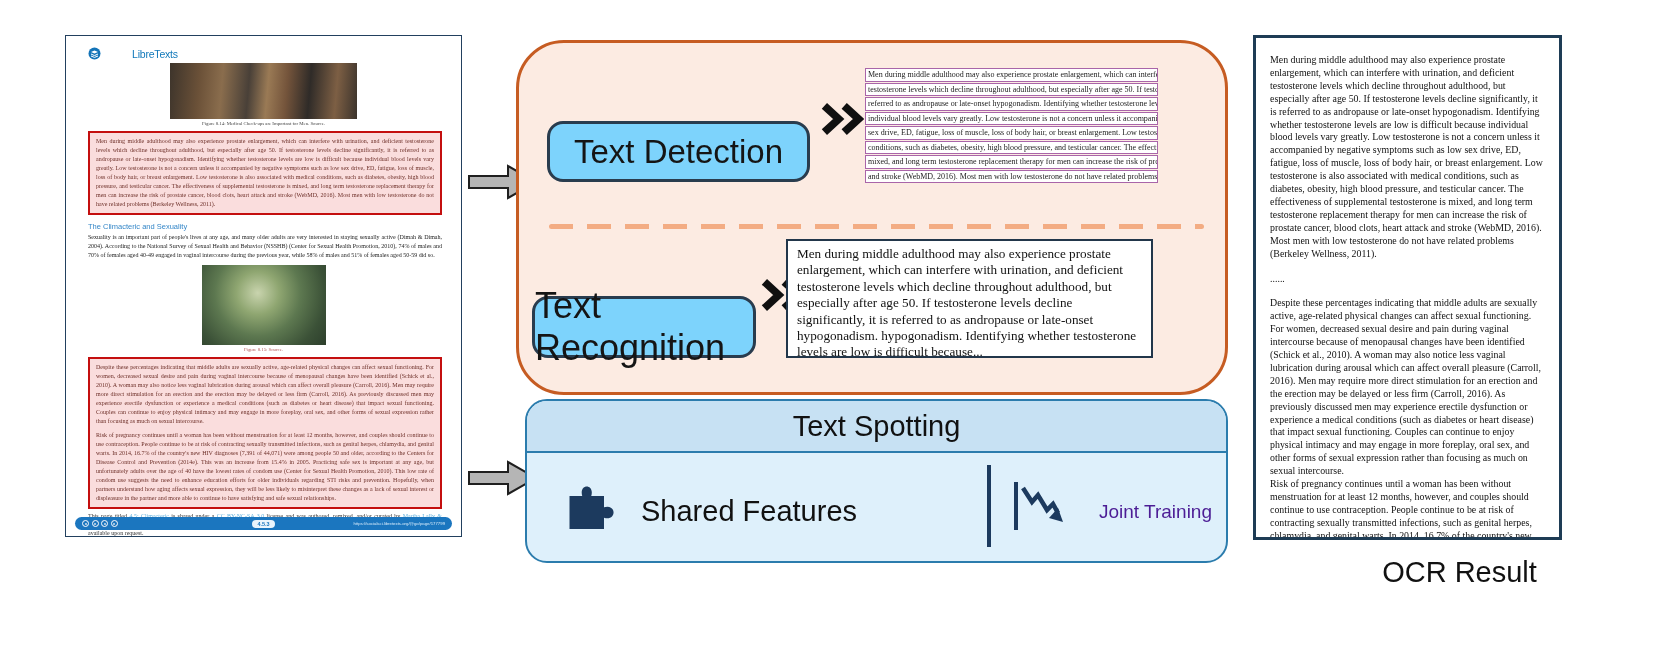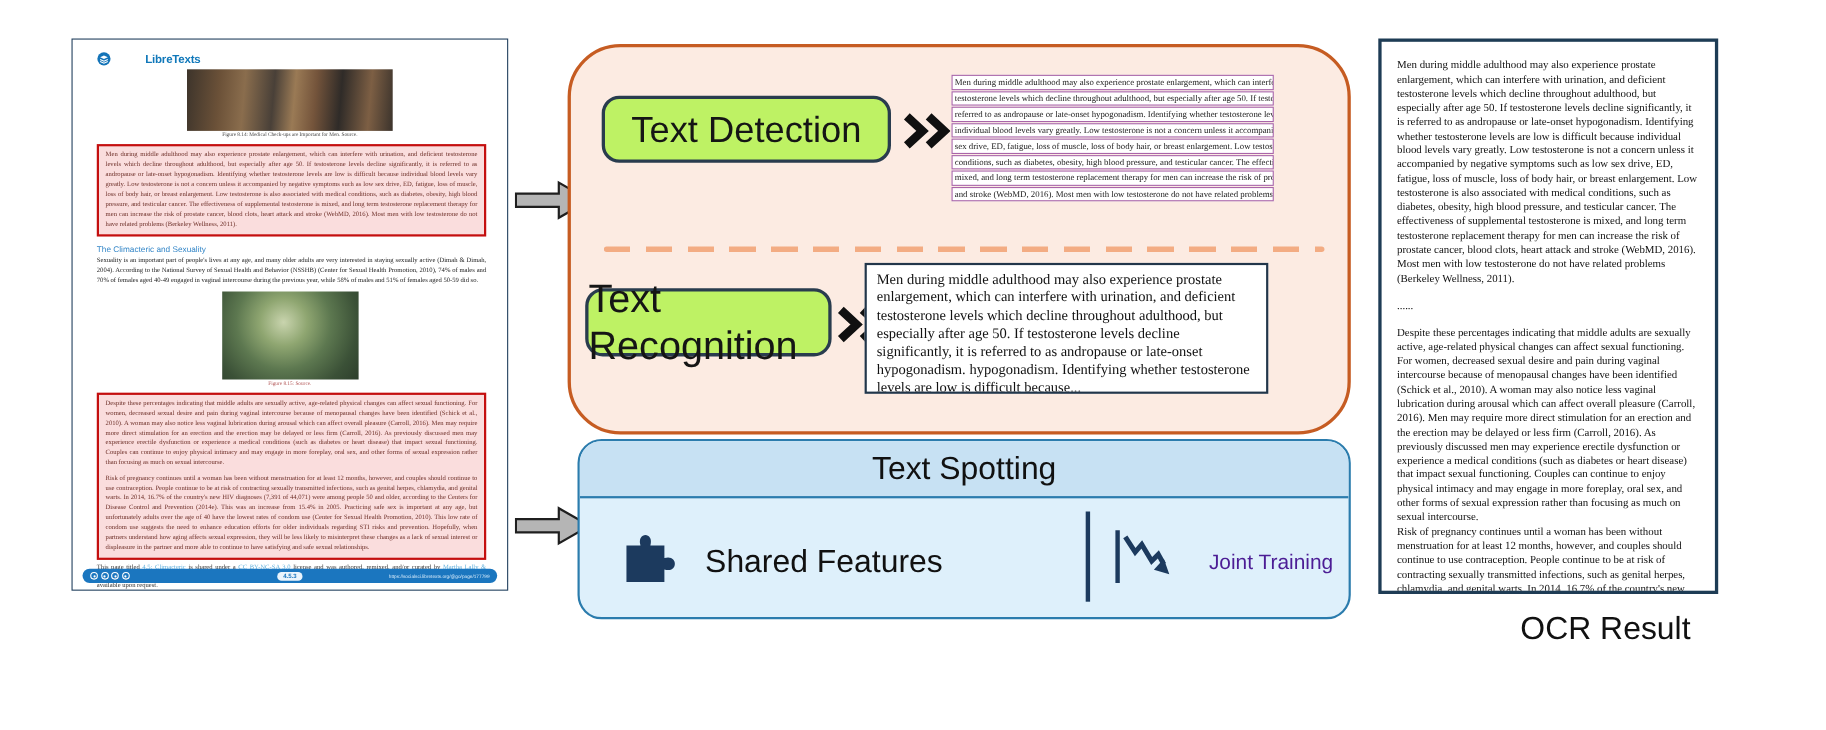--- a/index.html
+++ b/index.html
@@ -3,21 +3,21 @@
 <meta charset="utf-8">
 <style>
   html,body{margin:0;padding:0;background:#fff;}
   .canvas{position:relative;width:1660px;height:664px;background:#fff;overflow:hidden;
           font-family:"Liberation Sans",sans-serif;}
 
   
   .doc{position:absolute;left:65px;top:35px;width:397px;height:502px;background:#fff;
        border:1.5px solid #22405e;box-sizing:border-box;}
   .doc-logo{display:flex;align-items:center;gap:3px;margin:11px 0 0 22px;}
-  .logo-text{font-size:10.5px;font-weight:bold;color:#1078ba;letter-spacing:-0.2px;padding-left:28px;}
+  .logo-text{font-size:10.5px;font-weight:normal;color:#1078ba;letter-spacing:-0.2px;padding-left:28px;}
   .photo{display:block;}
   .photo1{width:187px;height:56px;margin:3px auto 0;
     background:linear-gradient(95deg,#3d342b 0%,#6b5138 16%,#8a6d4d 28%,#494038 42%,
       #9a7a55 52%,#74543b 62%,#2f2b28 74%,#7d5f44 88%,#3b332c 100%);}
   .photo2{width:124px;height:80px;margin:5px auto 0;
     background:radial-gradient(circle at 45% 35%,#c9d4ae 0%,#8fa671 25%,#5d7850 50%,#3b5137 78%,#2d3f2c 100%);}
   .caption{font:4.8px/6px "Liberation Serif",serif;color:#454545;text-align:center;margin-top:2px;}
   .caption-red{color:#b25555;}
   .redbox{margin:4px 19px 0 22px;border:2px solid #c40f0f;background:#fadddd;padding:4px 6px;}
   .redbox p{margin:0;font:6px/9px "Liberation Serif",serif;color:#6d2f28;text-align:justify;}
@@ -40,22 +40,22 @@
   .ocr-label{left:1305px;top:556px;width:309px;}
 
   
   .arrow{position:absolute;width:72px;height:40px;}
   .arrow1{left:468px;top:162px;}
   .arrow2{left:468px;top:458px;}
 
   
   .orange-panel{position:absolute;left:516px;top:40px;width:712px;height:355px;
       background:#fcebe2;border:3px solid #c65c22;border-radius:48px;box-sizing:border-box;}
-  .pill{position:absolute;background:#bef264;border:3px solid #293c4e;border-radius:16px;
-      display:flex;align-items:center;justify-content:center;color:#151515;box-sizing:border-box;}
+  .pill{position:absolute;background:#7dd3fc;border:3px solid #293c4e;border-radius:16px;
+      display:flex;align-items:center;justify-content:center;color:#151515;box-sizing:border-box;margin-top:34px;}
   .det-btn{left:28px;top:44px;width:263px;height:61px;font-size:33px;}
   .rec-btn{left:13px;top:219px;width:224px;height:62px;font-size:36px;}
   .chev{position:absolute;}
   .chev1{left:301px;top:58px;}
   .chev2{left:241px;top:234px;}
   .det-area{position:absolute;left:346px;top:25px;width:293px;}
   .det-line{background:#fff;border:1px solid #a965a9;font:8px/11.5px "Liberation Serif",serif;
       color:#222;padding:0 2px;white-space:nowrap;overflow:hidden;margin-bottom:1px;
       box-sizing:border-box;height:13.5px;}
   .span-label{position:absolute;left:250px;top:146px;width:400px;text-align:center;

